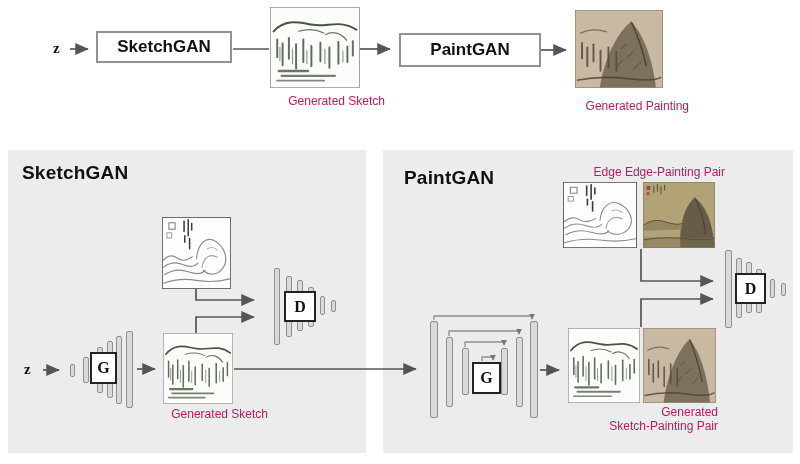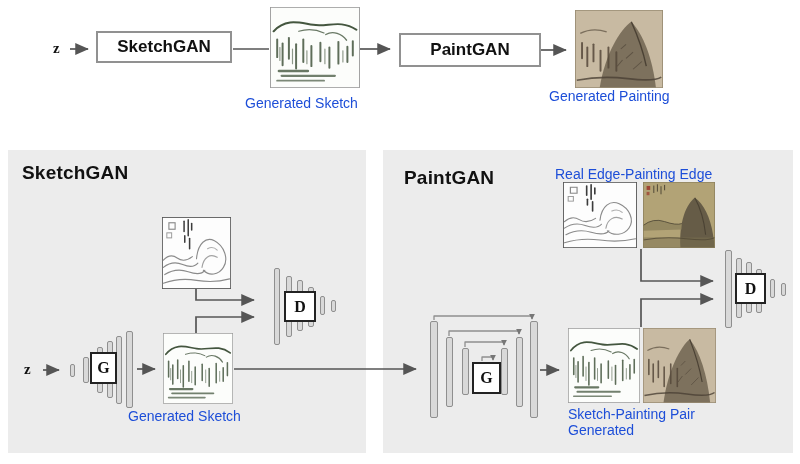--- a/index.html
+++ b/index.html
@@ -14,21 +14,21 @@
     display:flex;align-items:center;justify-content:center;
     font-size:17px;font-weight:bold;color:#111;box-sizing:border-box;
   }
   .gdbox{
     position:absolute;background:#ffffff;border:2px solid #222;
     display:flex;align-items:center;justify-content:center;
     font-family:"Liberation Serif",serif;font-weight:bold;font-size:16px;color:#111;
     box-sizing:border-box;z-index:4;
   }
   .zlab{position:absolute;font-family:"Liberation Serif",serif;font-weight:bold;font-size:15px;color:#111;}
-  .caption{position:absolute;font-size:14px;color:#1d4ed8;text-align:left;line-height:1.15;}
+  .caption{position:absolute;font-size:12px;color:#be185d;text-align:right;line-height:1.15;}
   .bar{position:absolute;background:#d9d9d9;border:1px solid #8f8f8f;border-radius:2px;box-sizing:border-box;z-index:3;}
   .imgframe{position:absolute;z-index:3;line-height:0;}
   .imgframe svg{width:100%;height:100%;display:block;}
   .connectors{position:absolute;left:0;top:0;z-index:2;pointer-events:none;}
   .defs-hidden{position:absolute;width:0;height:0;overflow:hidden;}
 </style>
 </head>
 <body>
 
 <svg class="defs-hidden" aria-hidden="true">
@@ -186,21 +186,21 @@
 
   <div class="flowbox" style="left:399px;top:33px;width:142px;height:34px;">
     <span>PaintGAN</span>
   </div>
 
   <div class="imgframe" style="left:575px;top:10px;width:88px;height:78px;">
     <svg viewBox="0 0 100 100" preserveAspectRatio="none">
         <use href="#im-paint-gen"></use>
       </svg>
   </div>
-  <div class="caption" style="left:549px;top:88px;width:140px;">Generated Painting</div>
+  <div class="caption" style="left:549px;top:100px;width:140px;">Generated Painting</div>
 
   <div class="panel-title" style="left:22px;top:162px;">SketchGAN</div>
 
   <div class="imgframe" style="left:162px;top:217px;width:69px;height:72px;">
     <svg viewBox="0 0 100 100" preserveAspectRatio="none">
         <use href="#im-edge"></use>
       </svg>
   </div>
 
   <div class="zlab" style="left:24px;top:361px;">z</div>
@@ -227,21 +227,21 @@
   <div class="bar" style="left:297px;top:280px;width:6px;height:51px;"></div>
   <div class="bar" style="left:308px;top:287px;width:6px;height:40px;"></div>
   <div class="gdbox" style="left:284px;top:291px;width:32px;height:31px;">
     <span>D</span>
   </div>
   <div class="bar" style="left:320px;top:296px;width:5px;height:19px;"></div>
   <div class="bar" style="left:331px;top:300px;width:5px;height:12px;"></div>
 
   <div class="panel-title" style="left:404px;top:167px;">PaintGAN</div>
 
-  <div class="caption" style="left:555px;top:166px;width:170px;">Real Edge-Painting Edge</div>
+  <div class="caption" style="left:555px;top:166px;width:170px;">Edge Edge-Painting Pair</div>
   <div class="imgframe" style="left:563px;top:182px;width:74px;height:66px;">
     <svg viewBox="0 0 100 100" preserveAspectRatio="none">
         <use href="#im-edge"></use>
       </svg>
   </div>
   <div class="imgframe" style="left:643px;top:182px;width:72px;height:66px;">
     <svg viewBox="0 0 100 100" preserveAspectRatio="none">
         <use href="#im-paint-real"></use>
       </svg>
   </div>
@@ -260,22 +260,22 @@
     <svg viewBox="0 0 100 100" preserveAspectRatio="none">
         <use href="#im-sketch"></use>
       </svg>
   </div>
   <div class="imgframe" style="left:643px;top:328px;width:73px;height:75px;">
     <svg viewBox="0 0 100 100" preserveAspectRatio="none">
         <use href="#im-paint-gen"></use>
       </svg>
   </div>
   <div class="caption" style="left:568px;top:406px;width:150px;">
+    <div>Generated</div>
     <div>Sketch-Painting Pair</div>
-    <div>Generated</div>
   </div>
 
   <div class="bar" style="left:725px;top:250px;width:7px;height:78px;"></div>
   <div class="bar" style="left:736px;top:258px;width:6px;height:60px;"></div>
   <div class="bar" style="left:746px;top:262px;width:6px;height:51px;"></div>
   <div class="bar" style="left:756px;top:269px;width:6px;height:44px;"></div>
   <div class="gdbox" style="left:735px;top:273px;width:31px;height:31px;">
     <span>D</span>
   </div>
   <div class="bar" style="left:770px;top:279px;width:5px;height:19px;"></div>

